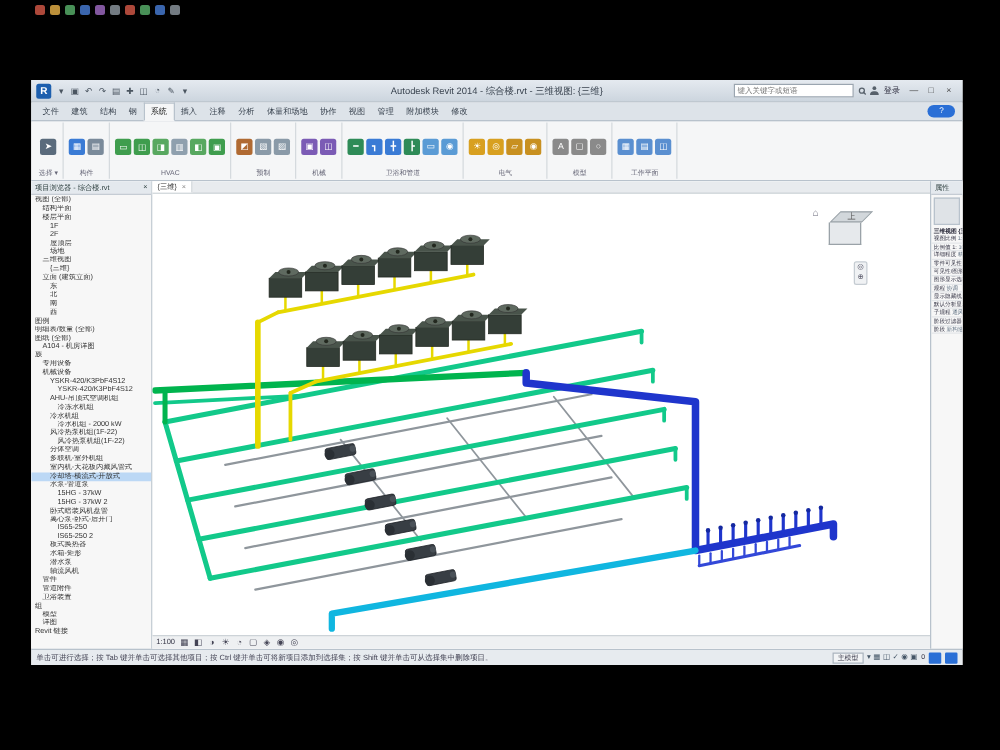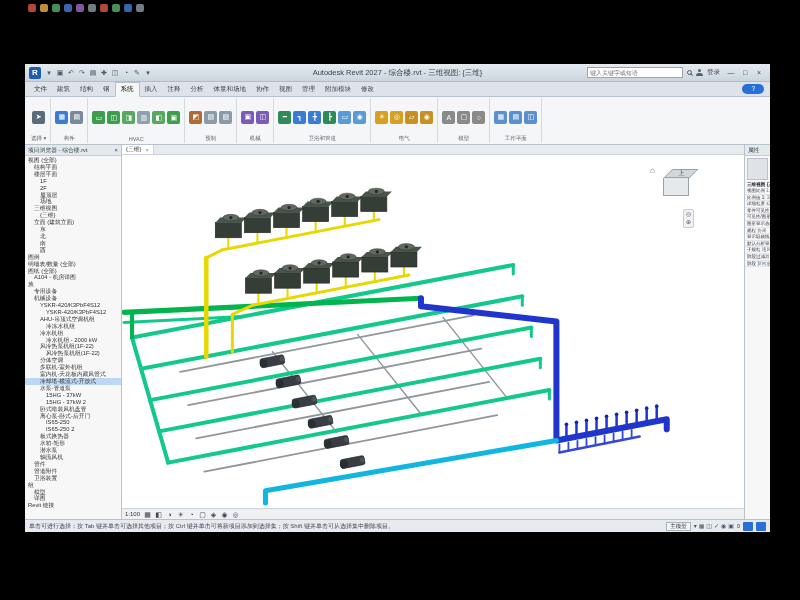--- a/index.html
+++ b/index.html
@@ -113,21 +113,21 @@
         <span class="qicon">▣</span>
         <span class="qicon">↶</span>
         <span class="qicon">↷</span>
         <span class="qicon">▤</span>
         <span class="qicon">✚</span>
         <span class="qicon">◫</span>
         <span class="qicon">◔</span>
         <span class="qicon">✎</span>
         <span class="qicon">▾</span>
       </div>
-    <div class="title">Autodesk Revit 2027 - 综合楼.rvt - 三维视图: {三维}</div>
+    <div class="title">Autodesk Revit 2014 - 综合楼.rvt - 三维视图: {三维}</div>
     <div class="tb-right">
       <input class="search" placeholder="键入关键字或短语" style="">
       <span class="mag"></span>
       <span class="person"></span>
       <span class="login">登录</span>
       <span class="winbtns" id="winbtns">
           <span>—</span>
           <span>□</span>
           <span>×</span>
         </span>

